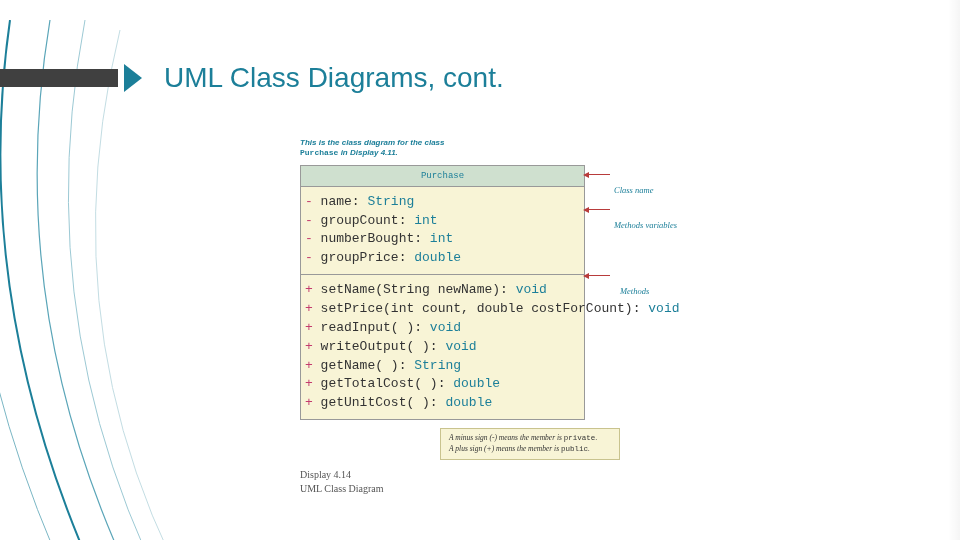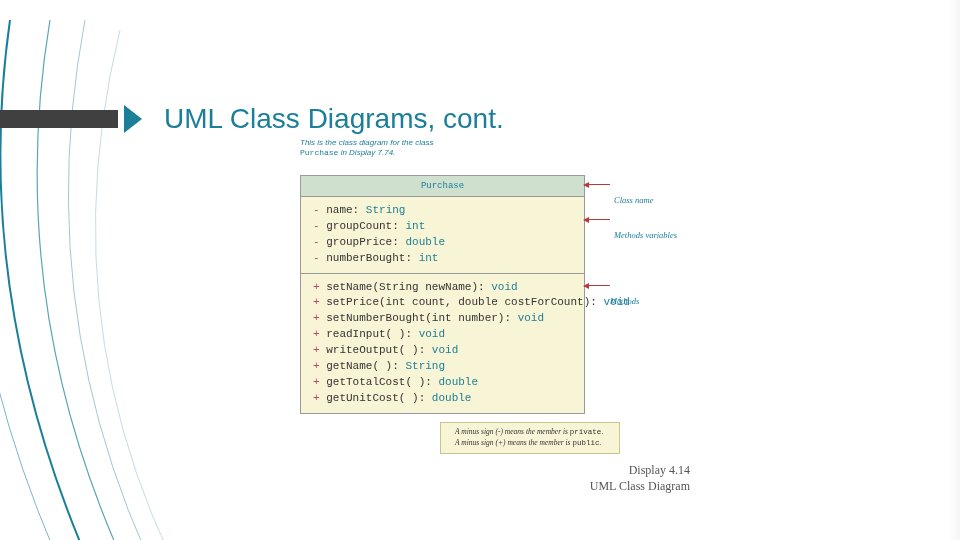--- a/index.html
+++ b/index.html
@@ -23,21 +23,20 @@
   }
 
   
   .title-row {
     position: absolute;
     top: 62px;
     left: 0;
     width: 100%;
     display: flex;
     align-items: center;
-    margin-top: 41px;
   }
   .title-bar {
     width: 118px;
     height: 18px;
     background: #404040;
   }
   .title-chevron {
     width: 0; height: 0;
     border-top: 14px solid transparent;
     border-bottom: 14px solid transparent;
@@ -53,42 +52,42 @@
 
   
   .figure {
     position: absolute;
     top: 138px;
     left: 300px;
     width: 390px;
     font-size: 8px;
     color: #333;
   }
-  .intro { font-style: italic; color: #1c7f99; line-height: 1.3; margin-bottom: 16px; }
+  .intro { font-style: italic; color: #1c7f99; line-height: 1.3; margin-bottom: 6px; font-weight: bold; }
   .intro .mono { font-family: "Courier New", monospace; font-style: normal; color: #1c7f99; }
 
   .uml {
     width: 285px;
     border: 1px solid #999;
     background: #f8f4d6;
   }
   .uml-head {
     background: #cfe0cf;
     border-bottom: 1px solid #999;
     text-align: center;
     font-family: "Courier New", monospace;
     color: #1c7f99;
     padding: 5px 0;
     font-size: 9px;
   }
   .uml-section {
     border-bottom: 1px solid #999;
-    padding: 6px 12px;
+    padding: 6px 4px;
     font-family: "Courier New", monospace;
-    font-size: 11px;
+    font-size: 13px;
     line-height: 1.45;
     white-space: nowrap;
   }
   .uml-section:last-child { border-bottom: none; }
   .uml-section .vis { color: #c43b6e; }
   .uml-section .type { color: #1c7f99; }
 
   
   .annot {
     position: absolute;
@@ -112,35 +111,35 @@
     border-bottom: 3px solid transparent;
     border-right: 6px solid #b83b3b;
   }
 
   .note-box {
     margin-top: 8px;
     margin-left: 140px;
     width: 180px;
     background: #f8f4d6;
     border: 1px solid #c9c38e;
-    padding: 4px 14px;
+    padding: 4px 8px;
     font-family: "Times New Roman", serif;
     font-style: italic;
     font-size: 7.5px;
     line-height: 1.3;
     color: #333;
   }
   .note-box .mono { font-family: "Courier New", monospace; font-style: normal; }
 
   .caption {
-    text-align: right;
+    text-align: left;
     margin-top: 8px;
     font-family: "Times New Roman", serif;
     color: #555;
-    font-size: 12px;
+    font-size: 10px;
     line-height: 1.4;
   }
 
   
   .edge {
     position: absolute;
     right: 0; top: 0;
     width: 12px; height: 540px;
     background: linear-gradient(to right, rgba(0,0,0,0) 0%, rgba(0,0,0,0.04) 100%);
   }
@@ -159,60 +158,59 @@
 <div class="title-row">
   <div class="title-bar"></div>
   <div class="title-chevron"></div>
   <div class="title-text">UML Class Diagrams, cont.</div>
 </div>
 
 <div class="figure">
 
   <div class="intro">
     <span>This is the class diagram for the class</span><br>
-    <span class="mono">Purchase</span><span> in Display 7.74.</span>
+    <span class="mono">Purchase</span><span> in Display 4.11.</span>
   </div>
 
   <div style="position:relative;">
     <div class="uml">
       <div class="uml-head">Purchase</div>
       <div class="uml-section" id="uml-attrs">
           <div><span class="vis">-</span> name: <span class="type">String</span></div>
           <div><span class="vis">-</span> groupCount: <span class="type">int</span></div>
+          <div><span class="vis">-</span> numberBought: <span class="type">int</span></div>
           <div><span class="vis">-</span> groupPrice: <span class="type">double</span></div>
-          <div><span class="vis">-</span> numberBought: <span class="type">int</span></div>
         </div>
       <div class="uml-section" id="uml-methods">
           <div><span class="vis">+</span> setName(String newName): <span class="type">void</span></div>
           <div><span class="vis">+</span> setPrice(int count, double costForCount): <span class="type">void</span></div>
-          <div><span class="vis">+</span> setNumberBought(int number): <span class="type">void</span></div>
           <div><span class="vis">+</span> readInput( ): <span class="type">void</span></div>
           <div><span class="vis">+</span> writeOutput( ): <span class="type">void</span></div>
           <div><span class="vis">+</span> getName( ): <span class="type">String</span></div>
           <div><span class="vis">+</span> getTotalCost( ): <span class="type">double</span></div>
           <div><span class="vis">+</span> getUnitCost( ): <span class="type">double</span></div>
         </div>
     </div>
 
     <div class="annot-arrow" style="top:9px; left:288px; width:22px;"></div>
     <div class="annot" style="top:4px; left:314px;">Class name</div>
 
     <div class="annot-arrow" style="top:44px; left:288px; width:22px;"></div>
     <div class="annot" style="top:39px; left:314px;">Methods variables</div>
 
     <div class="annot-arrow" style="top:110px; left:288px; width:22px;"></div>
-    <div class="annot" style="top:105px; left:310px;">Methods</div>
+    <div class="annot" style="top:105px; left:320px;">Methods</div>
   </div>
 
   <div class="note-box">
     <div>
       <span>A minus sign (-) means the member is </span><span class="mono">private</span><span>.</span>
     </div>
     <div>
-      <span>A minus sign (+) means the member is </span><span class="mono">public</span><span>.</span>
+      <span>A plus sign (+) means the member is </span><span class="mono">public</span><span>.</span>
     </div>
   </div>
 
   <div class="caption">
     <div>Display 4.14</div>
     <div>UML Class Diagram</div>
   </div>
 </div>
 
 <div class="edge"></div>

